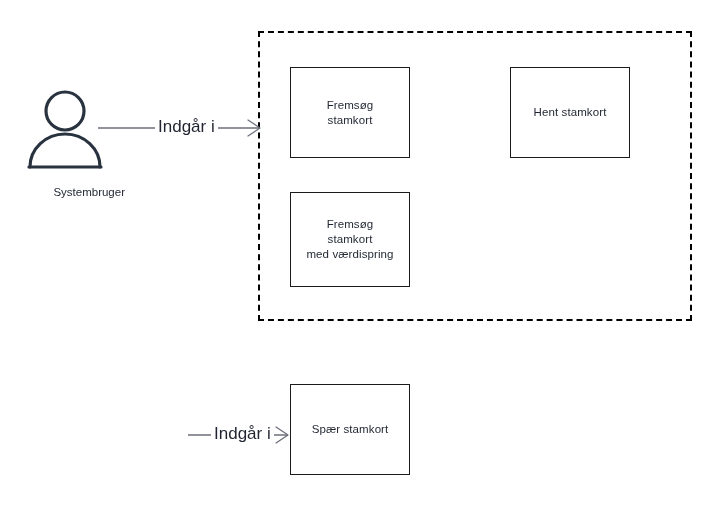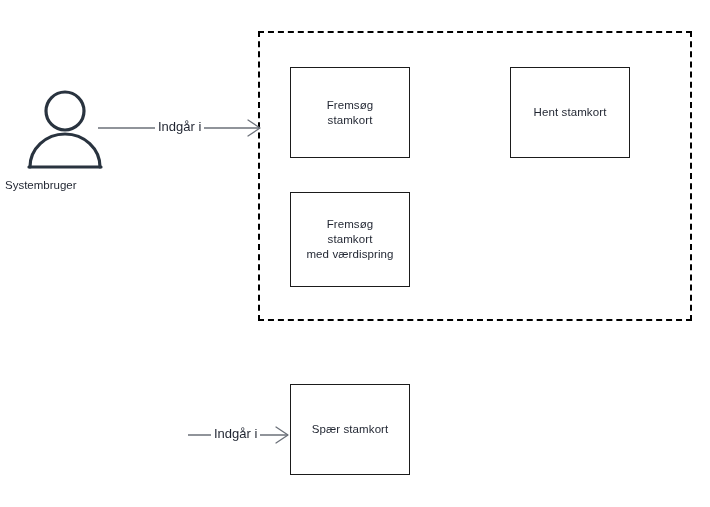--- a/index.html
+++ b/index.html
@@ -60,36 +60,36 @@
   .actor {
     position: absolute;
     width: 120px;
   }
   .actor .figure {
     position: relative;
     width: 120px;
     height: 80px;
   }
   .actor .actor-label {
-    text-align: left;
+    text-align: right;
     font-size: 11.5px;
     line-height: 14px;
     color: #1f2430;
-    margin-top: 8px;
+    margin-top: 15px;
   }
   #actor-systembruger { left: 5px;  top: 90px; }
   #actor-borger       { left: 95px; top: 396px; }
 
   
   .connector {
     position: absolute;
   }
   .connector .conn-label {
     position: absolute;
-    font-size: 13px;
+    font-size: 17px;
     line-height: 14px;
     color: #1f2430;
     background: #ffffff;
     padding: 0 3px;
     white-space: nowrap;
   }
   #conn-systembruger { left: 98px; top: 116px; width: 168px; height: 24px; }
   #conn-systembruger .conn-label { left: 57px; top: 4px; }
   #conn-borger { left: 188px; top: 423px; width: 105px; height: 24px; }
   #conn-borger .conn-label { left: 23px; top: 4px; }

